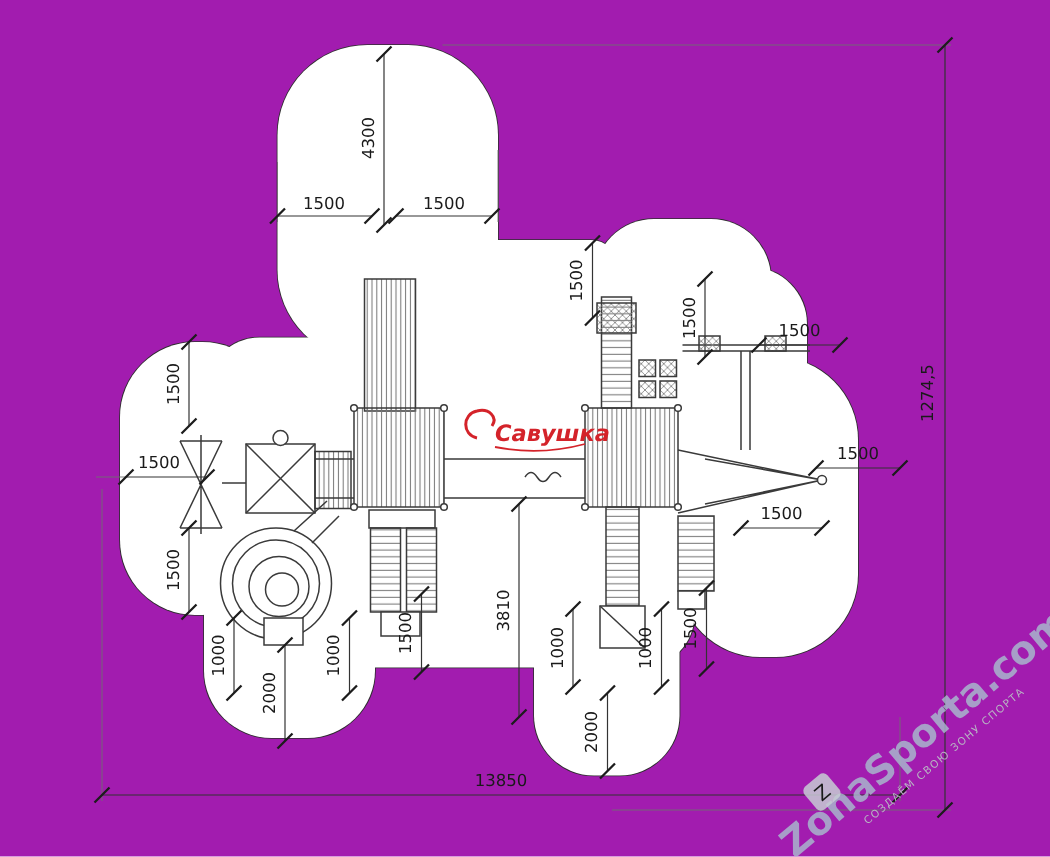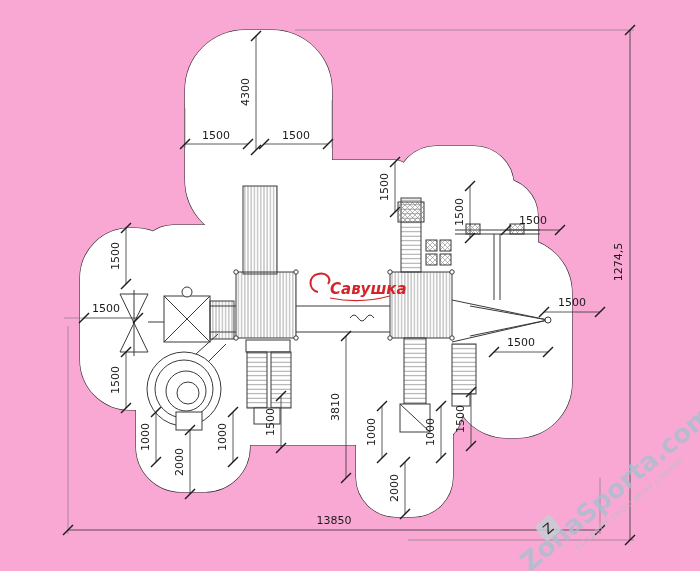--- a/index.html
+++ b/index.html
@@ -1,17 +1,17 @@
 <!DOCTYPE html>
 <html><head>
 <meta charset="utf-8">
 <style>
   html,body{margin:0;padding:0;background:#ffffff;}
   .canvas{
-    width:700px;height:571px;background:#f9a8d4;position:relative;overflow:hidden;
+    width:700px;height:571px;background:#a21caf;position:relative;overflow:hidden;
     font-family:"DejaVu Sans", sans-serif;
   }
   svg{display:block;}
   text{font-family:"DejaVu Sans", sans-serif;fill:#1a1a1a;}
   .dimtext{font-size:11px;text-anchor:middle;}
   .lobe-stroke{fill:none;stroke:#2e2e2e;stroke-width:1.1;}
   .lobe-fill{fill:#ffffff;stroke:none;}
   .ext{stroke:#6f6f6f;stroke-width:0.6;}
   .dimline{stroke:#333333;stroke-width:0.8;}
   .equip{stroke:#3a3a3a;stroke-width:1;fill:none;}

